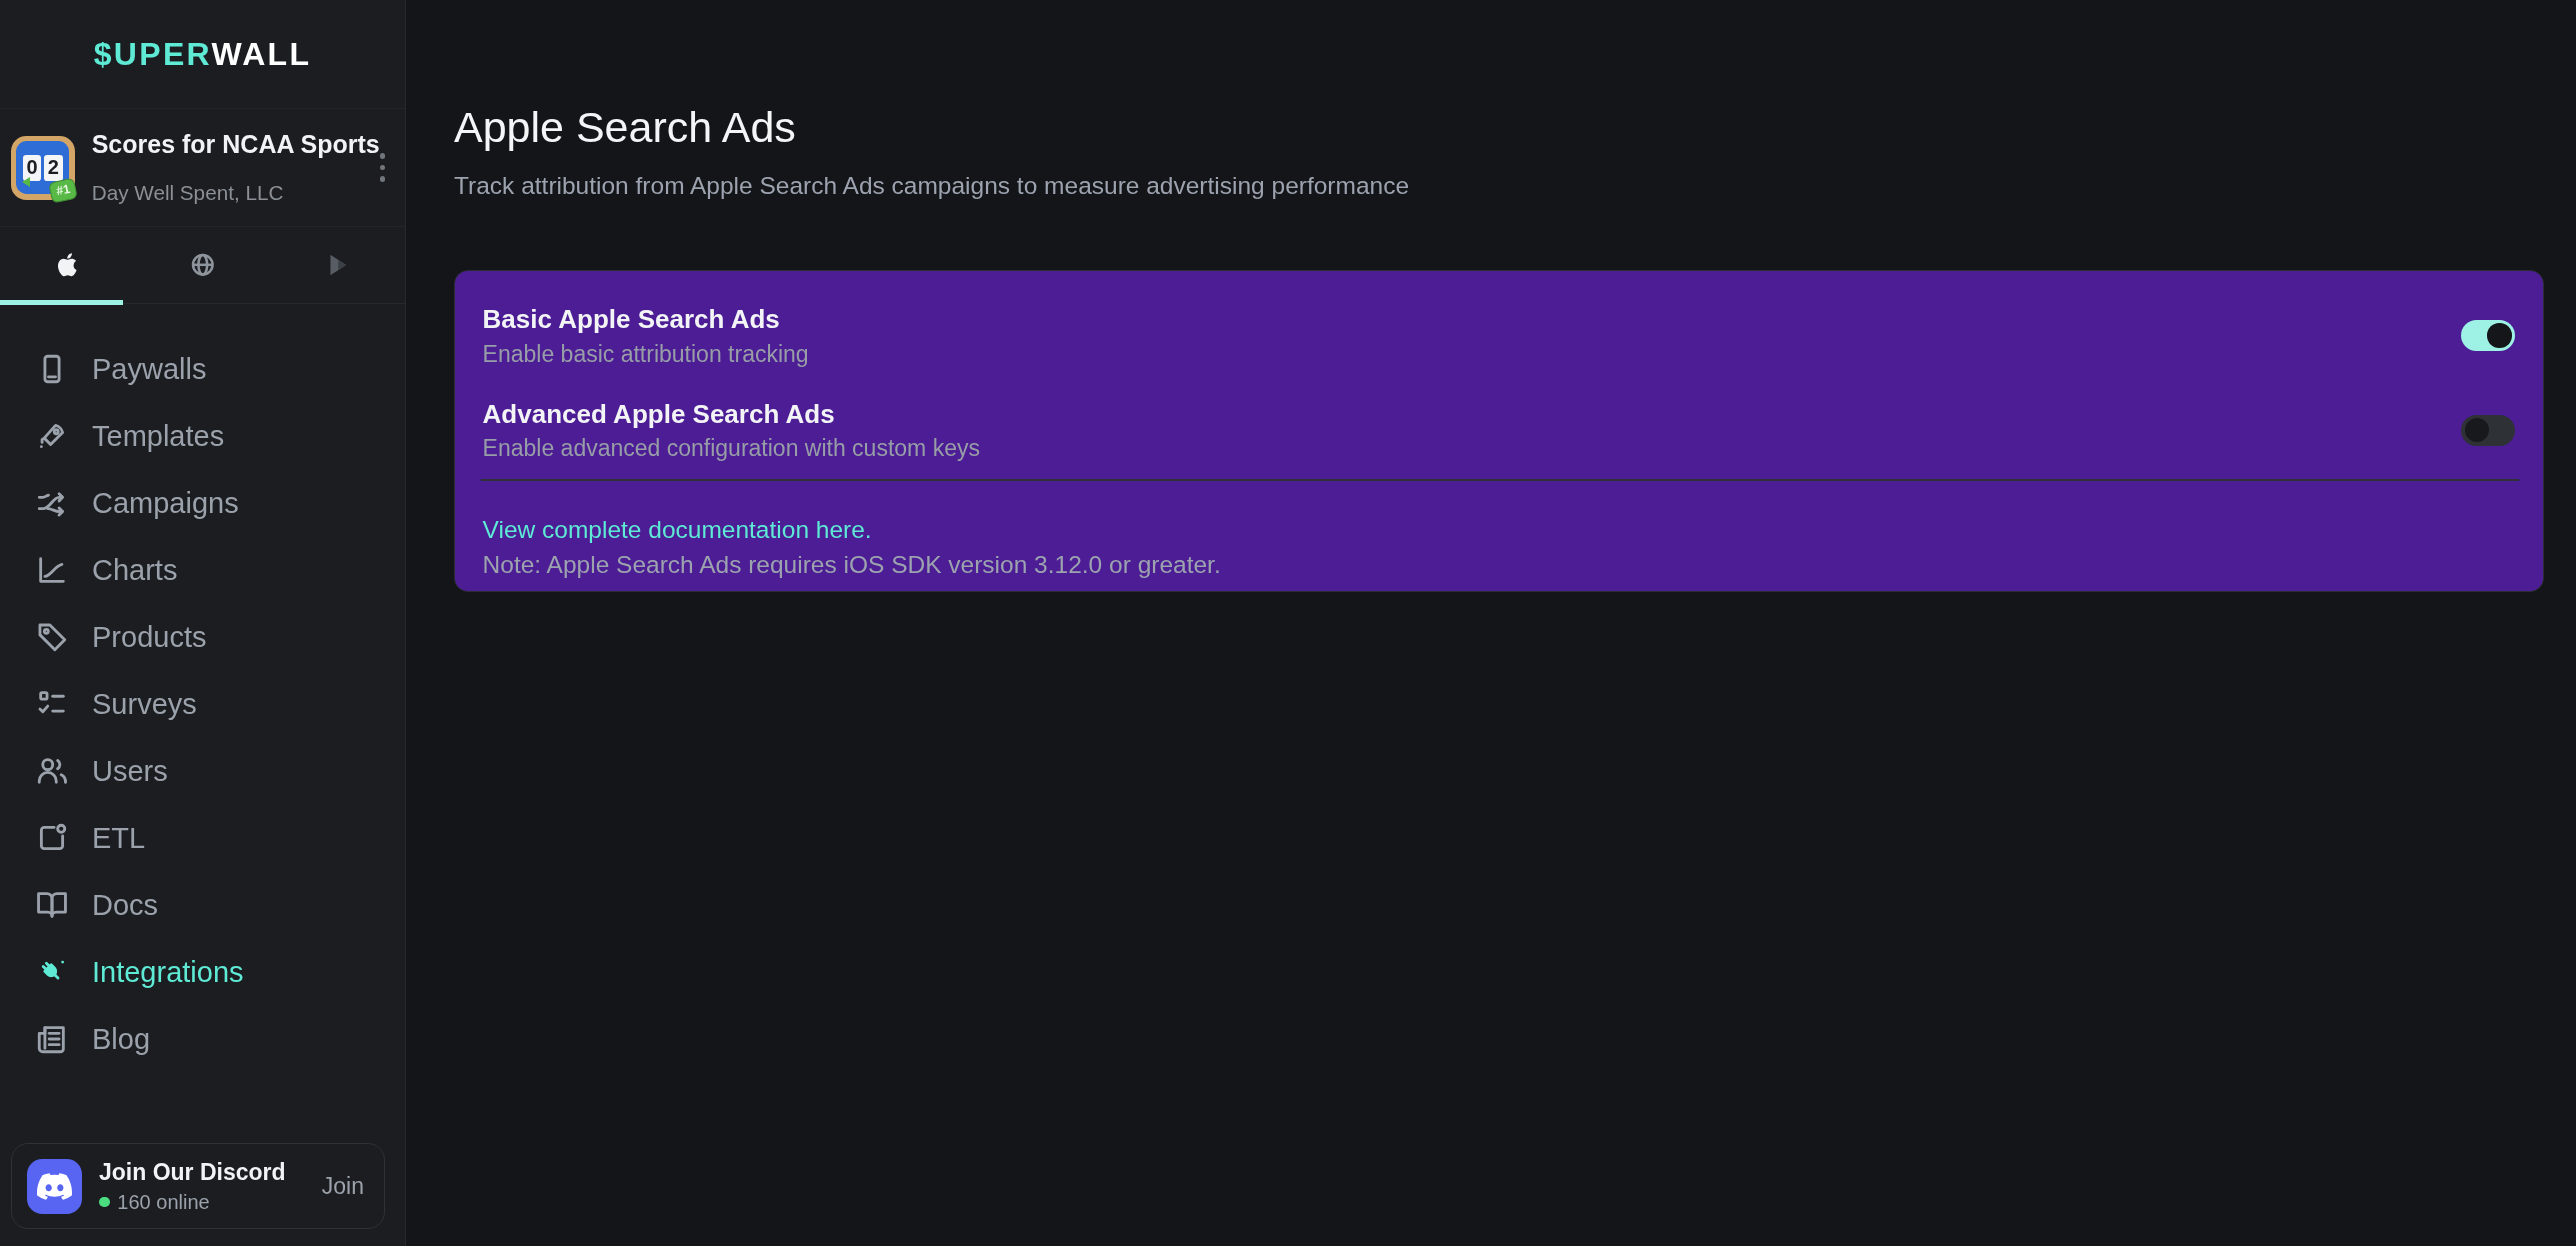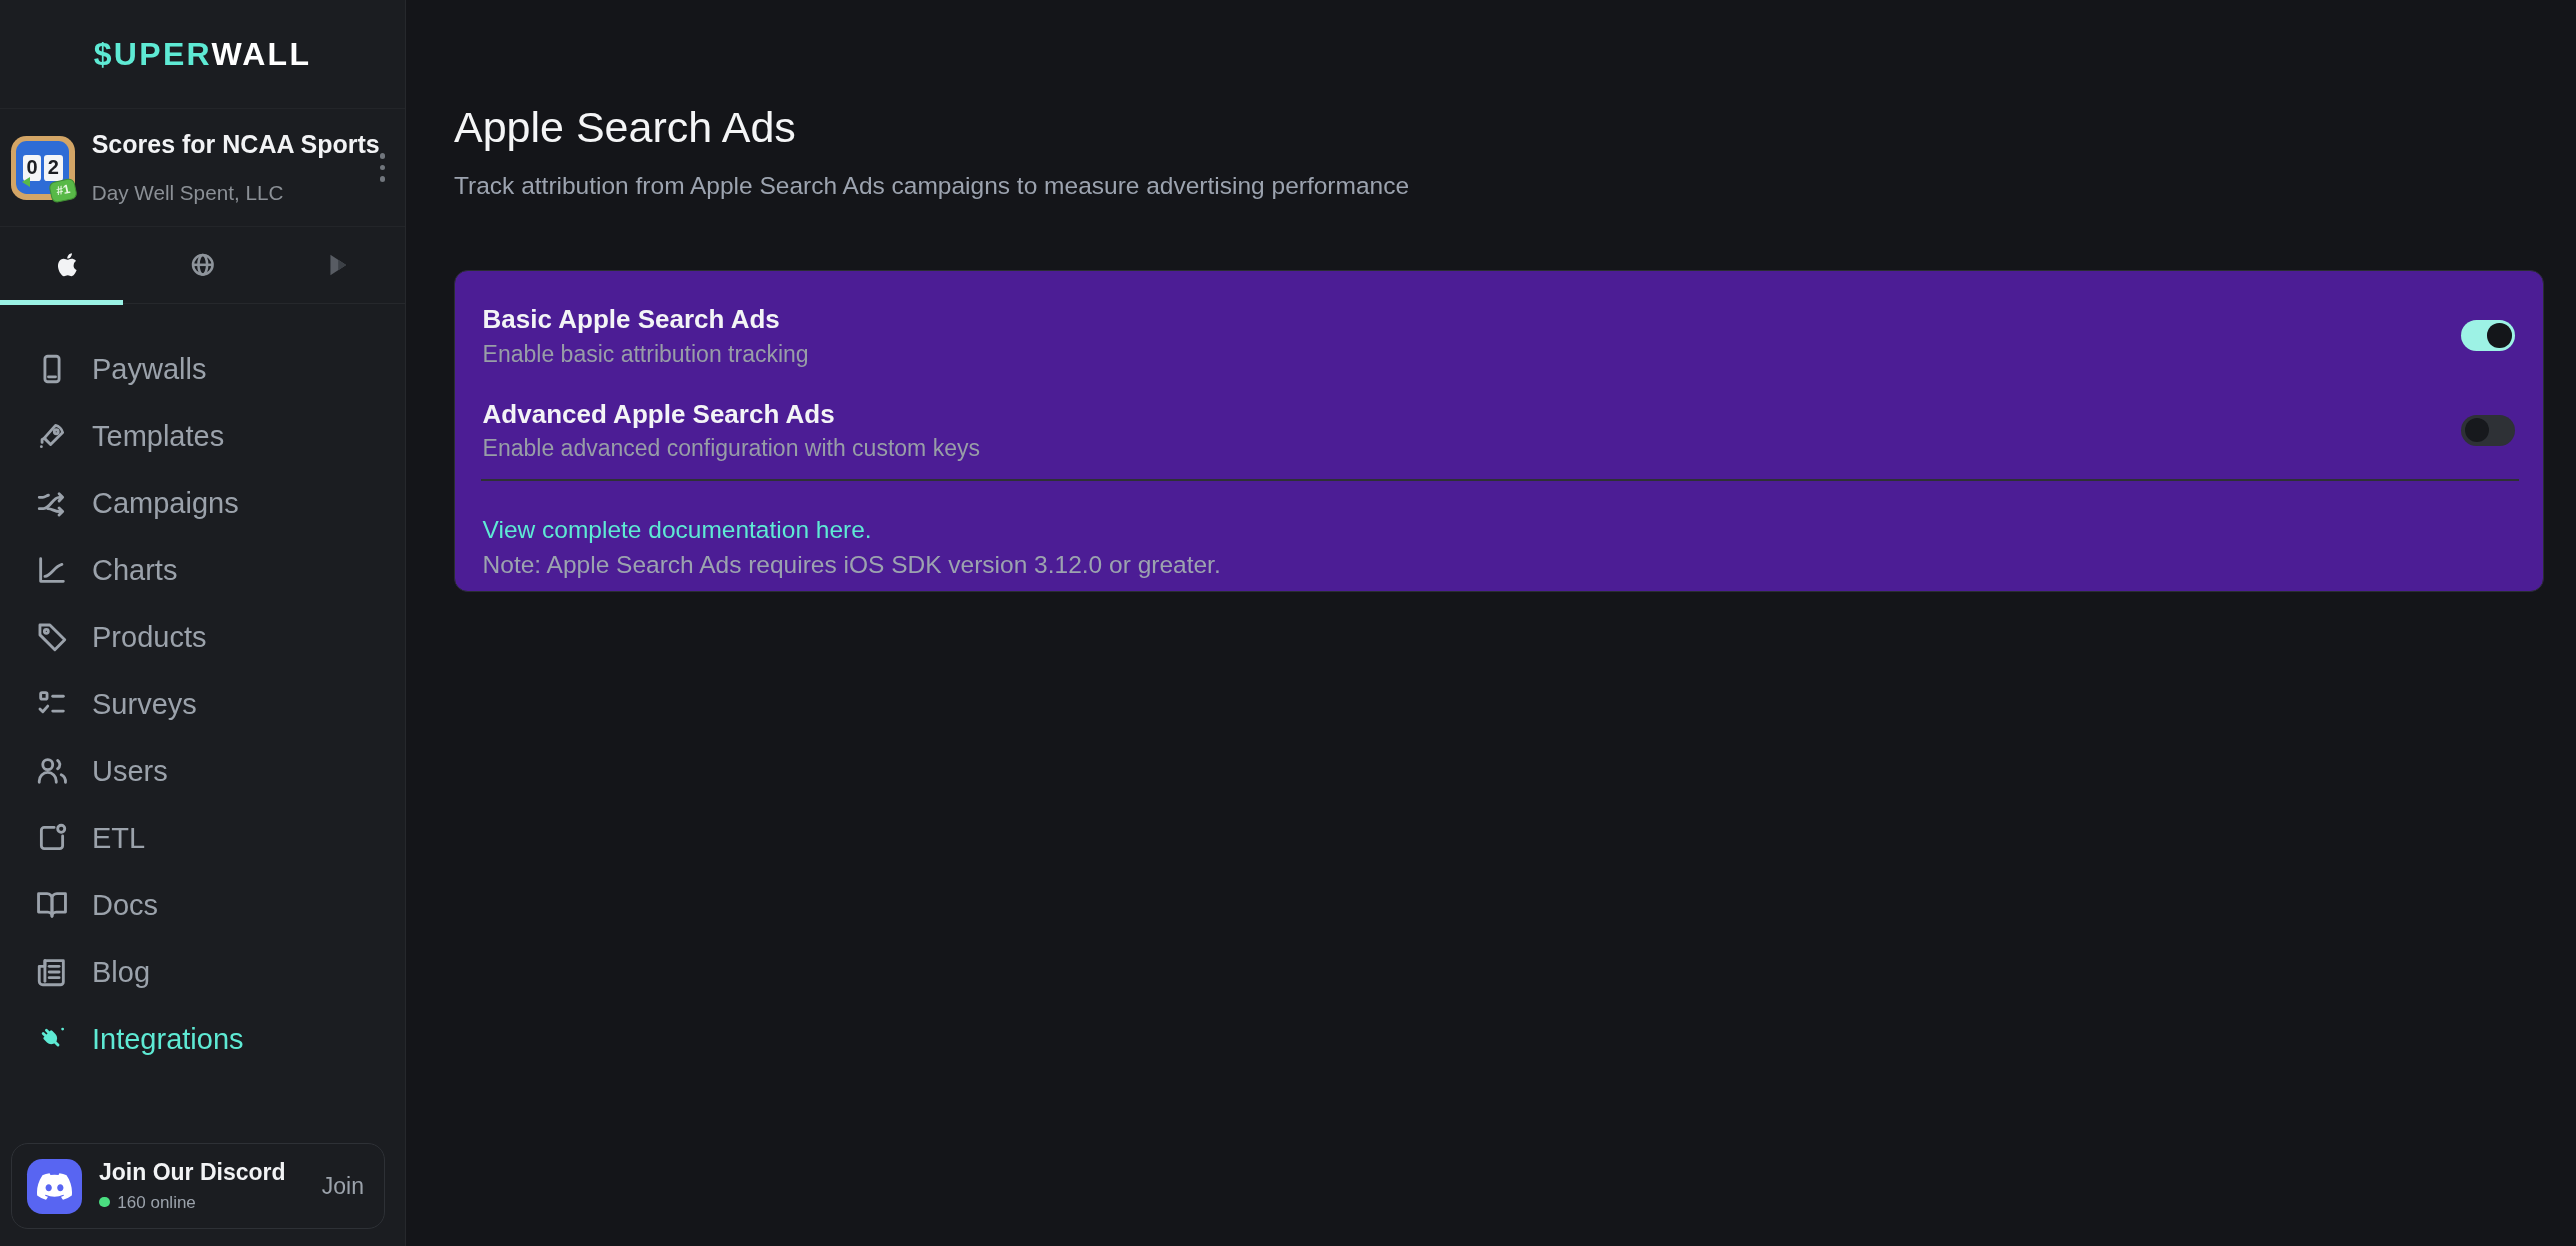--- a/index.html
+++ b/index.html
@@ -47,21 +47,21 @@
 
   .discord-card { position:absolute; left:10.7px; right:20px; top:1143px; height:86px;
                   border:1.5px solid #2e3136; border-radius:17px; display:flex; align-items:center;
                   gap:17px; padding:0 20px 0 15.3px; cursor:pointer; background:#1b1d21; }
   .discord-ic { width:55px; height:55px; border-radius:15.3px; background:#5865f2; flex:0 0 auto;
                 display:flex; align-items:center; justify-content:center; }
   .discord-meta { flex:1 1 auto; }
   .discord-title { color:#f2f3f5; font-size:23px; font-weight:700; line-height:29px; }
   .discord-status { display:flex; align-items:center; gap:7.7px; margin-top:3.1px; }
   .online-dot { width:10.7px; height:10.7px; border-radius:50%; background:#4ade80; }
-  .online-label { color:#9ba2ab; font-size:17px; line-height:23px; }
+  .online-label { color:#9ba2ab; font-size:20px; line-height:23px; }
   .discord-join { color:#9ba2ab; font-size:23px; }
 
   
   .main { position:absolute; left:407px; top:0; right:0; bottom:0; }
   .page-title { position:absolute; left:47px; top:101px; color:#f4f5f6; font-size:43px;
                 font-weight:500; line-height:52px; }
   .page-subtitle { position:absolute; left:47px; top:170px; color:#9ca3af; font-size:24.5px; line-height:31px; }
 
   .card { position:absolute; left:47px; top:270px; width:2090px; height:322px;
           background:#4c1d95; border:1.5px solid #2a2d32; border-radius:13.8px; }
@@ -230,46 +230,46 @@
         </div>
         <div class="nav-item">
           <span class="nav-ic">
             <svg width="34" height="34" viewBox="0 0 24 24" fill="none" stroke="currentColor" stroke-width="2" stroke-linecap="round" stroke-linejoin="round">
               <path d="M2.5 4h6a3.5 3.5 0 0 1 3.5 3.5V20a3 3 0 0 0-3-3h-6.5z"></path>
               <path d="M21.5 4h-6A3.5 3.5 0 0 0 12 7.5V20a3 3 0 0 1 3-3h6.5z"></path>
             </svg>
           </span>
           <span class="nav-label">Docs</span>
         </div>
-        <div class="nav-item">
-          <span class="nav-ic">
-            <svg width="34" height="34" viewBox="0 0 24 24" fill="none" stroke="currentColor" stroke-width="2" stroke-linecap="round" stroke-linejoin="round">
-              <path d="M7 4h13v15a2 2 0 0 1-2 2H5.5A2.5 2.5 0 0 1 3 18.5V8h4z"></path>
-              <path d="M7 4v14.5"></path>
-              <path d="M10 8h7"></path>
-              <path d="M10 12h7"></path>
-              <path d="M10 16h7"></path>
-            </svg>
-          </span>
-          <span class="nav-label">Blog</span>
-        </div>
         <div class="nav-item active">
           <span class="nav-ic">
             <svg width="34" height="34" viewBox="0 0 24 24" fill="none" stroke="currentColor" stroke-width="2" stroke-linecap="round" stroke-linejoin="round">
               <g transform="rotate(-45 12 12)">
                 <path d="M8.8 8h6.4v3.2a3.2 3.2 0 0 1-6.4 0z" fill="currentColor"></path>
                 <path d="M10.4 8V4.8"></path>
                 <path d="M13.6 8V4.8"></path>
                 <path d="M12 14.4v3.6"></path>
               </g>
               <circle cx="19.5" cy="5" r="1" fill="currentColor" stroke="none"></circle>
             </svg>
           </span>
           <span class="nav-label">Integrations</span>
         </div>
+        <div class="nav-item">
+          <span class="nav-ic">
+            <svg width="34" height="34" viewBox="0 0 24 24" fill="none" stroke="currentColor" stroke-width="2" stroke-linecap="round" stroke-linejoin="round">
+              <path d="M7 4h13v15a2 2 0 0 1-2 2H5.5A2.5 2.5 0 0 1 3 18.5V8h4z"></path>
+              <path d="M7 4v14.5"></path>
+              <path d="M10 8h7"></path>
+              <path d="M10 12h7"></path>
+              <path d="M10 16h7"></path>
+            </svg>
+          </span>
+          <span class="nav-label">Blog</span>
+        </div>
       </nav>
 
     <div class="discord-card">
       <div class="discord-ic" id="discord-logo-slot">
           <span>
             <svg width="35" height="35" viewBox="0 0 24 24" fill="#ffffff">
               <path d="M20.317 4.37a19.79 19.79 0 0 0-4.885-1.515.074.074 0 0 0-.079.037c-.21.375-.444.864-.608 1.25a18.27 18.27 0 0 0-5.487 0 12.64 12.64 0 0 0-.617-1.25.077.077 0 0 0-.079-.037A19.736 19.736 0 0 0 3.677 4.37a.07.07 0 0 0-.032.027C.533 9.046-.32 13.58.099 18.057a.082.082 0 0 0 .031.057 19.9 19.9 0 0 0 5.993 3.03.078.078 0 0 0 .084-.028c.462-.63.874-1.295 1.226-1.994a.076.076 0 0 0-.041-.106 13.107 13.107 0 0 1-1.872-.892.077.077 0 0 1-.008-.128c.126-.094.252-.192.372-.291a.074.074 0 0 1 .077-.01c3.928 1.793 8.18 1.793 12.062 0a.074.074 0 0 1 .078.01c.12.098.246.198.373.292a.077.077 0 0 1-.006.127 12.3 12.3 0 0 1-1.873.892.077.077 0 0 0-.041.107c.36.698.772 1.362 1.225 1.993a.076.076 0 0 0 .084.028 19.84 19.84 0 0 0 6.002-3.03.077.077 0 0 0 .032-.054c.5-5.177-.838-9.674-3.549-13.66a.061.061 0 0 0-.031-.03zM8.02 15.33c-1.183 0-2.157-1.085-2.157-2.419 0-1.333.956-2.419 2.157-2.419 1.21 0 2.176 1.096 2.157 2.42 0 1.333-.956 2.418-2.157 2.418zm7.975 0c-1.183 0-2.157-1.085-2.157-2.419 0-1.333.955-2.419 2.157-2.419 1.21 0 2.176 1.096 2.157 2.42 0 1.333-.946 2.418-2.157 2.418z"></path>
             </svg>
           </span>
         </div>

